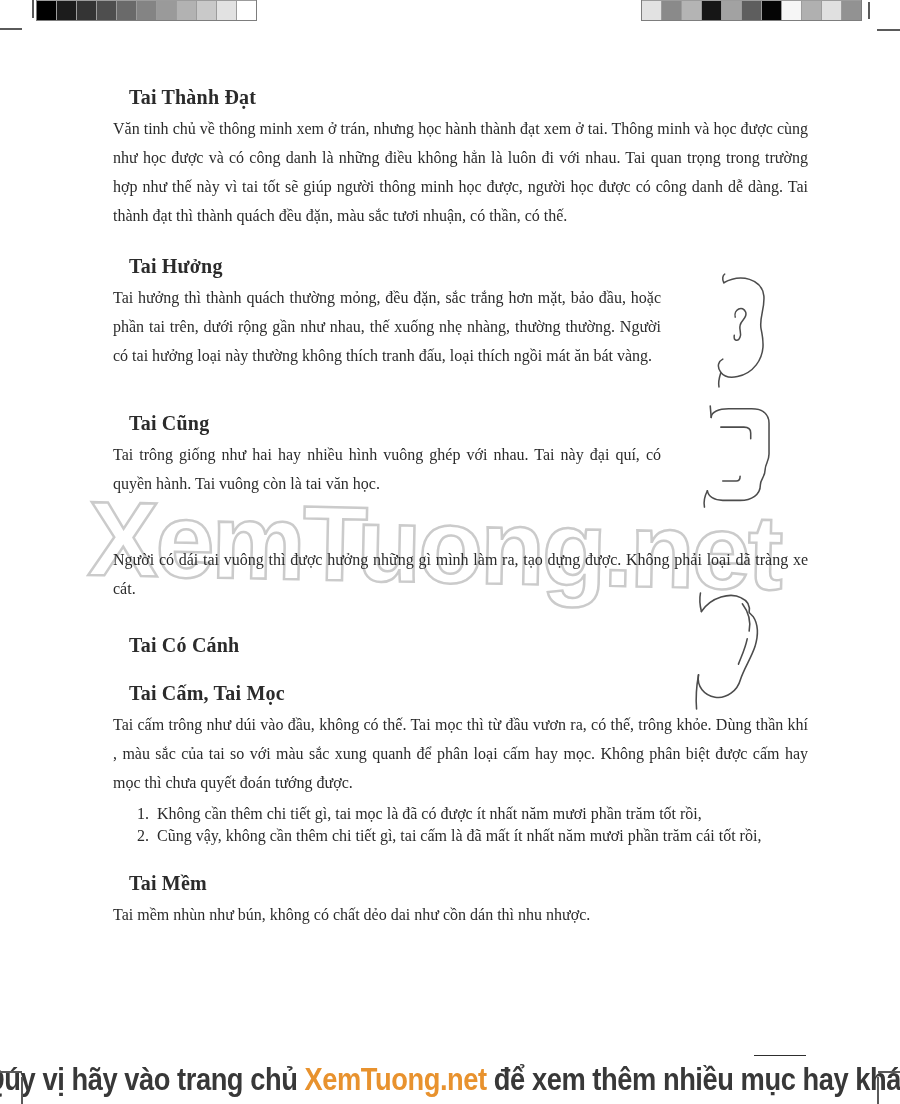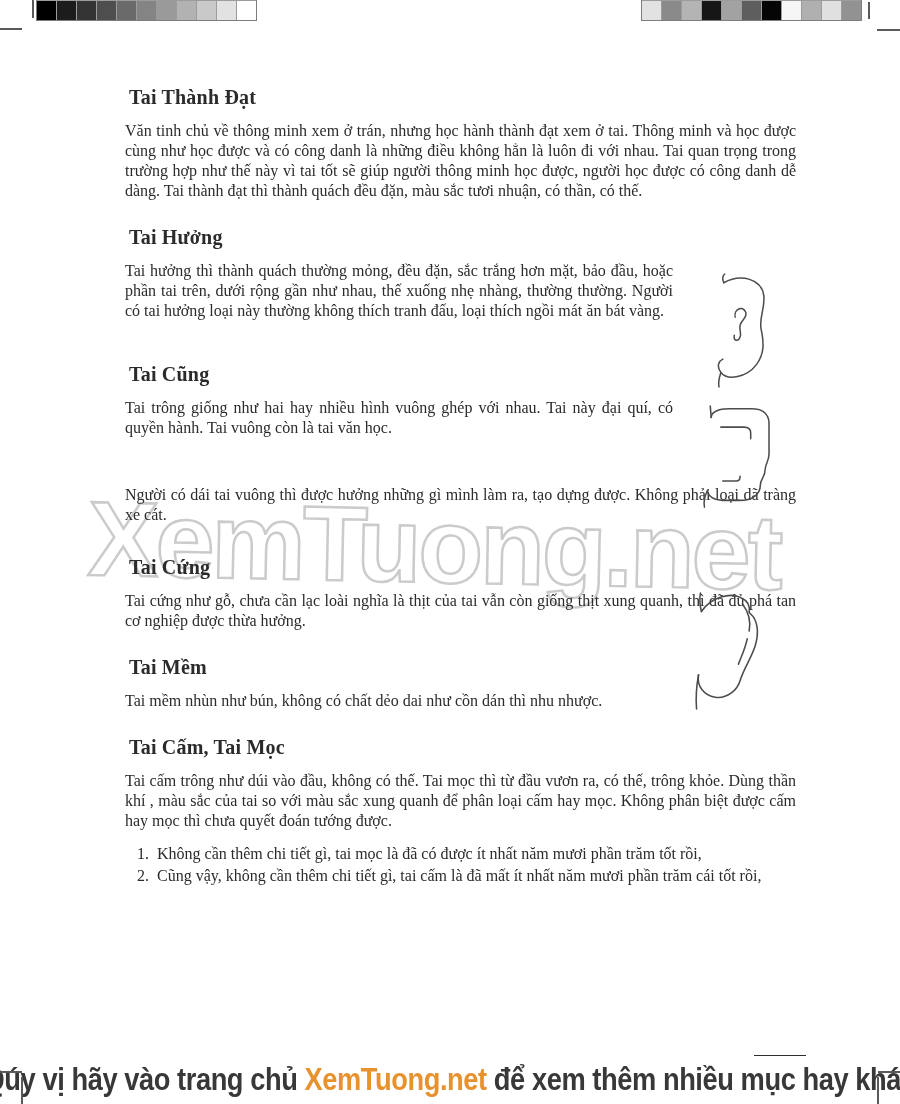--- a/index.html
+++ b/index.html
@@ -27,21 +27,21 @@
   
   #watermark{position:absolute;left:88px;top:478px;z-index:0;white-space:nowrap;
     font-family:"Liberation Sans", sans-serif;font-weight:bold;font-size:106px;letter-spacing:-3px;
     color:rgba(255,255,255,0.01);-webkit-text-stroke:2.5px #cbcbcb;
     transform:rotate(1.2deg);transform-origin:left center;pointer-events:none;}
 
   
   #content{position:absolute;left:113px;top:86px;width:695px;z-index:1;}
   .section{margin-bottom:25px;}
   .section h3{font-size:20px;margin:0 0 5px 16px;font-weight:bold;letter-spacing:0.2px;}
-  .section p{margin:12px;font-size:16px;line-height:20px;text-align:justify;}
+  .section p{margin:0;font-size:16px;line-height:29px;text-align:justify;}
   .section.has-fig p{width:548px;}
   .gap-md{margin-bottom:31px;}
   .gap-lg{margin-bottom:42px;}
   .gap-xl{margin-bottom:47px;}
   .section ol{margin:6px 0 0 0;padding-left:40px;font-size:16px;line-height:22px;}
   .section ol li{padding-left:4px;}
 
   
   .fig{position:absolute;z-index:1;}
   #fig-ear-simple{left:697px;top:273px;}
@@ -120,39 +120,36 @@
     <div class="section has-fig gap-xl">
       <h3>Tai Cũng</h3>
       <p>Tai trông giống như hai hay nhiều hình vuông ghép với nhau. Tai này đại quí, có quyền hành. Tai vuông còn là tai văn học.</p>
     </div>
 
     <div class="section gap-md">
       <p>Người có dái tai vuông thì được hưởng những gì mình làm ra, tạo dựng được. Không phải loại dã tràng xe cát.</p>
     </div>
 
     <div class="section has-fig">
+      <h3>Tai Có Cánh</h3>
     </div>
 
-    <div class="section">
-      <h3>Tai Cứng</h3>
-      <p>Tai cứng như gỗ, chưa cần lạc loài nghĩa là thịt của tai vẫn còn giống thịt xung quanh, thì đã đủ phá tan cơ nghiệp được thừa hưởng.</p>
-    </div>
-
-    <div class="section">
-      <h3>Tai Mềm</h3>
-      <p>Tai mềm nhùn như bún, không có chất dẻo dai như cồn dán thì nhu nhược.</p>
-    </div>
 
     <div class="section">
       <h3>Tai Cấm, Tai Mọc</h3>
       <p>Tai cấm trông như dúi vào đầu, không có thế. Tai mọc thì từ đầu vươn ra, có thế, trông khỏe. Dùng thần khí , màu sắc của tai so với màu sắc xung quanh để phân loại cấm hay mọc. Không phân biệt được cấm hay mọc thì chưa quyết đoán tướng được.</p>
       <ol>
         <li>Không cần thêm chi tiết gì, tai mọc là đã có được ít nhất năm mươi phần trăm tốt rồi,</li>
         <li>Cũng vậy, không cần thêm chi tiết gì, tai cấm là đã mất ít nhất năm mươi phần trăm cái tốt rồi,</li>
       </ol>
+    </div>
+
+    <div class="section">
+      <h3>Tai Mềm</h3>
+      <p>Tai mềm nhùn như bún, không có chất dẻo dai như cồn dán thì nhu nhược.</p>
     </div>
 
   </div>
 
   <div id="fig-ear-simple" class="fig">
     <svg width="86" height="115" viewBox="0 0 90 120">
       <path d="M28,10 C46,0 68,6 70,24 C71,38 65,46 67,58 C70,72 71,84 62,96 C52,109 32,113 25,104 C20,97 23,92 27,90"></path>
       <path d="M28,10 C26,6 27,2 29,1"></path>
       <path d="M25,104 C23,110 22,114 23,119"></path>
       <path d="M40,46 C38,38 48,33 51,41 C53,47 46,49 45,55 C44,60 47,63 45,67 C43,72 38,71 39,65"></path>

